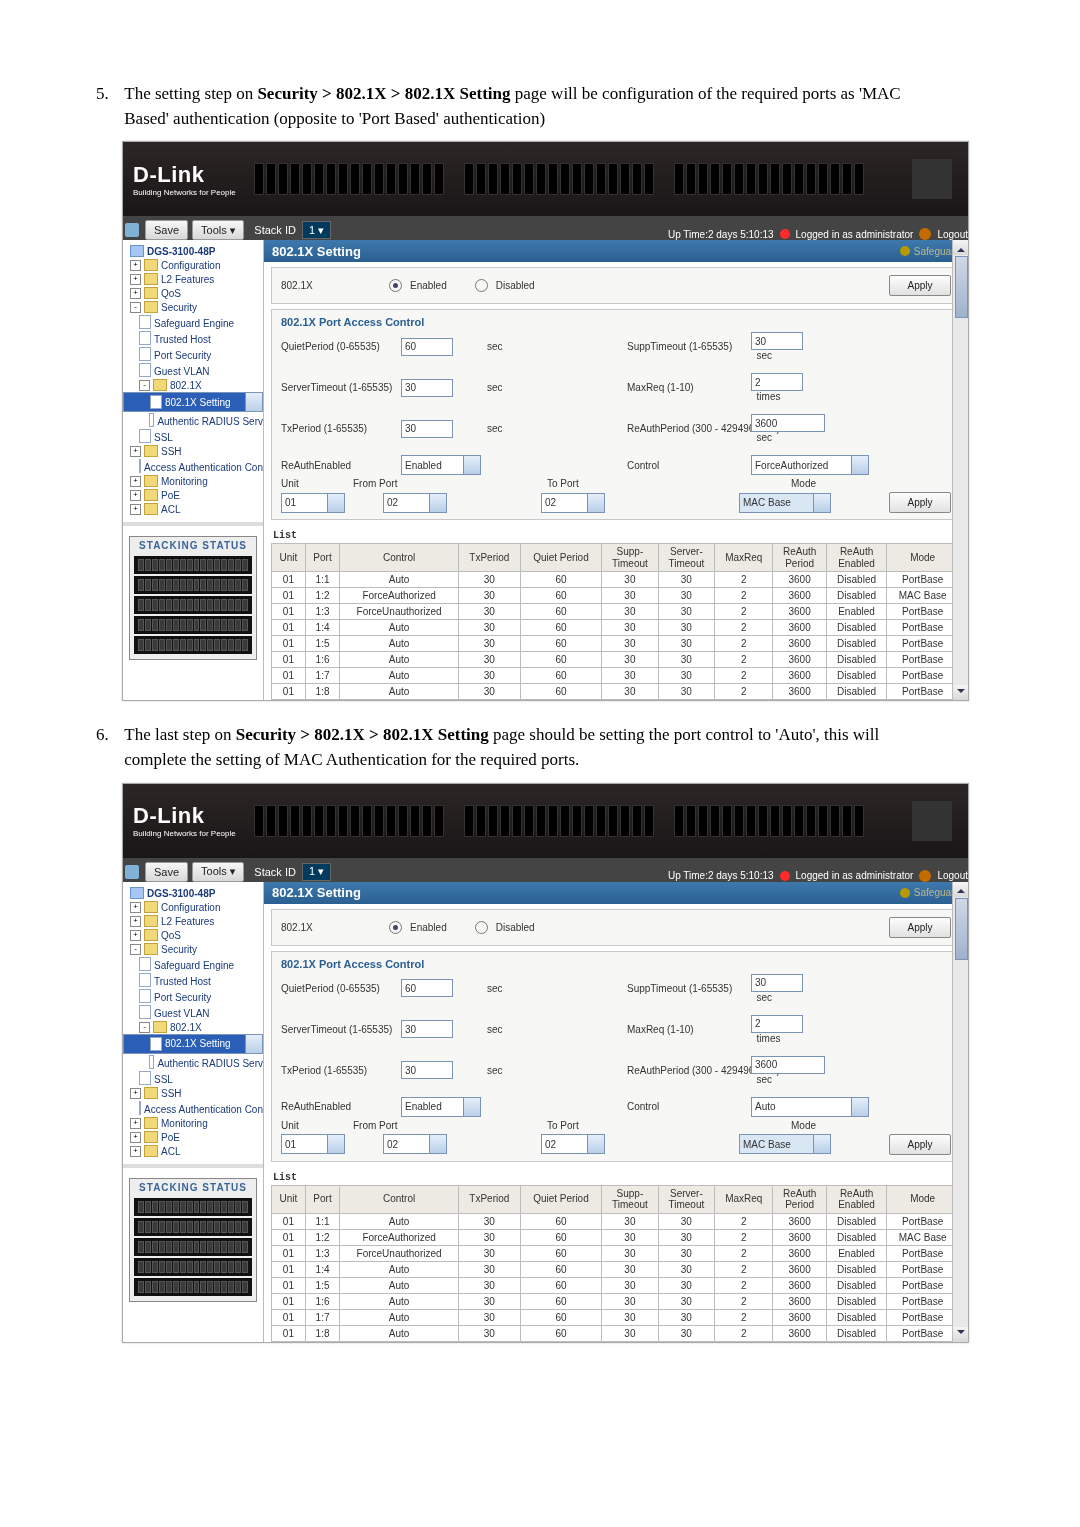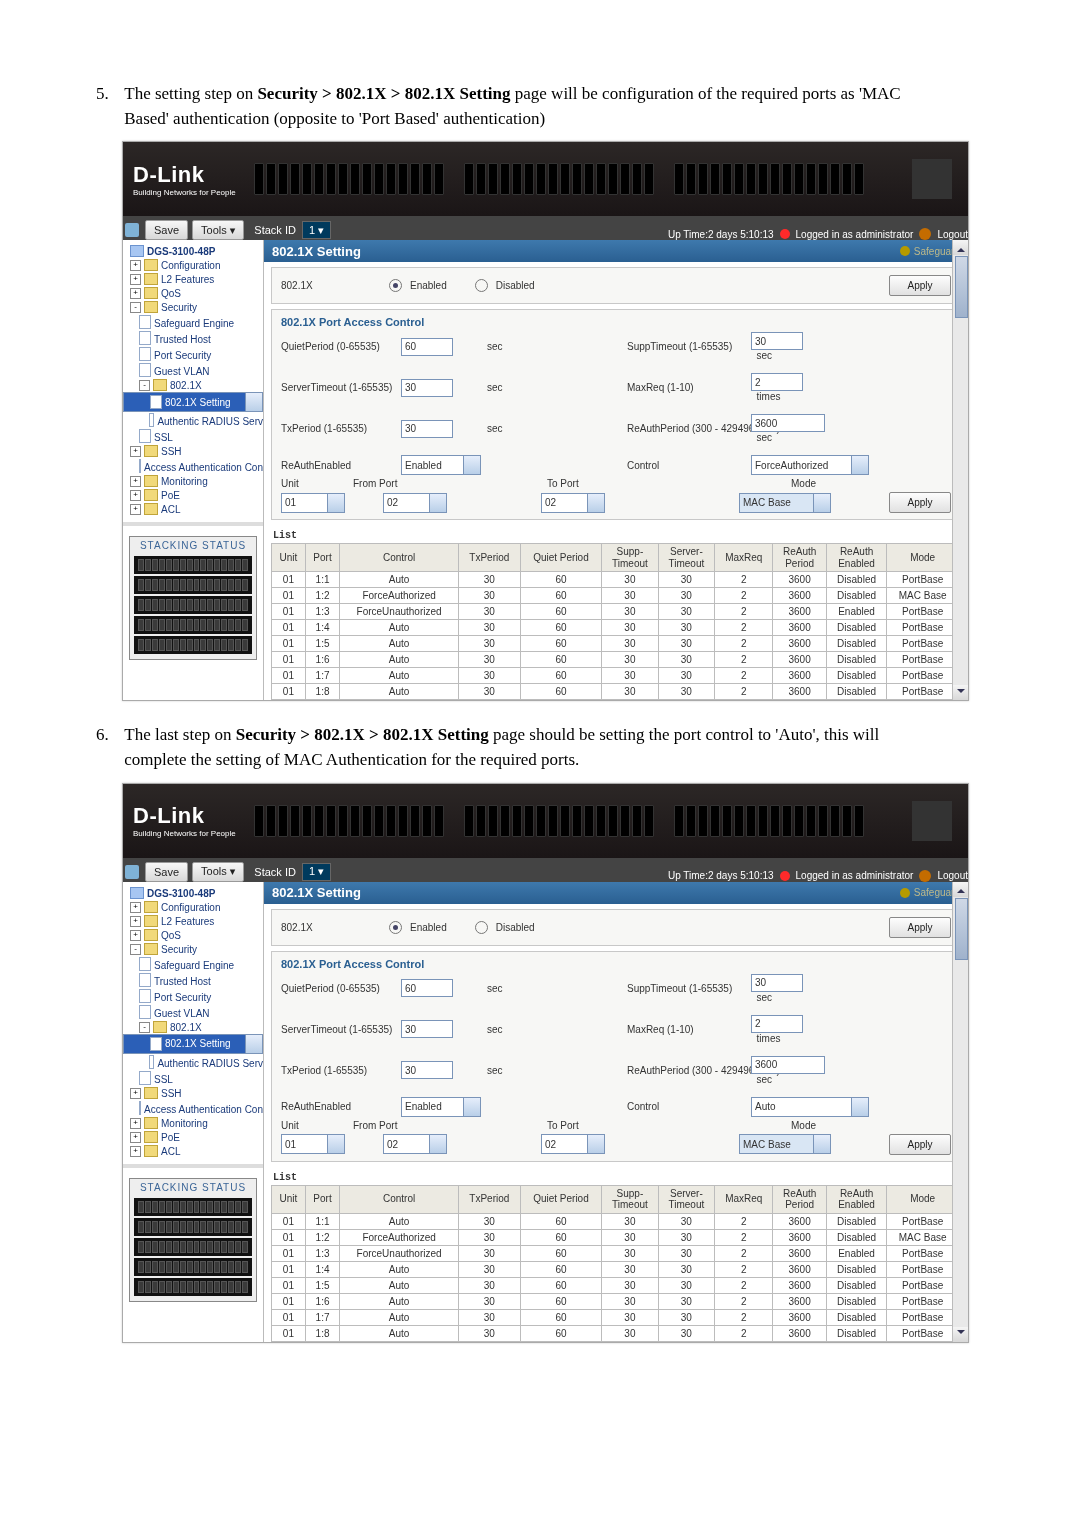--- a/index.html
+++ b/index.html
@@ -32,21 +32,21 @@
 .tree-item{padding:1px 0 1px 7px;display:flex;align-items:flex-end;gap:3px;white-space:nowrap}
 .tree-item.l1{padding-left:16px}
 .tree-item.l2{padding-left:26px}
 .tree-item.sel{background:#2b5fb7;color:#fff}
 .pm{width:9px;height:9px;border:1px solid #888;font-size:8px;line-height:8px;text-align:center;color:#000;background:#fff}
 .folder{width:12px;height:10px;background:#f1d97a;border:1px solid #c0a43a}
 .folder.blue{background:#a7c6f2;border-color:#6b93cf}
 .doc{width:10px;height:12px;background:#fff;border:1px solid #94a9c9}
 .tree-scroll{height:4px;background:#ddd;margin-top:6px}
 .stacking-box{margin:10px 6px 0 6px;height:122px;border:1px solid #888;background:#eee}
-.stack-title{font-family:sans-serif;font-size:10px;font-weight:normal;color:#3b6597;text-align:center;padding:3px 0;letter-spacing:1px}
+.stack-title{font-family:sans-serif;font-size:10px;font-weight:bold;color:#3b6597;text-align:center;padding:3px 0;letter-spacing:1px}
 .stack-unit{height:18px;margin:2px 4px;background:#111;display:flex;align-items:center;padding:0 4px;gap:1px}
 .stack-slot{width:6px;height:10px;background:#3a3a3a;border:1px solid #555}
 .right-pane{flex:1;background:#fff;position:relative}
 .title-bar{height:22px;background:linear-gradient(#3e79ad,#2a5f91);color:#fff;font-family:sans-serif;font-weight:bold;font-size:13px;padding:0 8px;display:flex;align-items:center;justify-content:space-between}
 .safeguard{font-size:10px;color:#bdb98a;font-weight:normal;display:flex;align-items:center;gap:4px}
 .safeguard .dot{width:10px;height:10px;background:#b59a00;border-radius:50%}
 .form-box{border:1px solid #c8c8c8;margin:5px 7px 0 7px;padding:6px 9px;font-family:Tahoma,sans-serif;font-size:10px;color:#333;background:#f7f7f5}
 .form-box.tight{padding:5px 9px}
 .form-row{display:flex;align-items:center;gap:8px;margin:2px 0}
 .form-row .lbl{display:inline-block}

